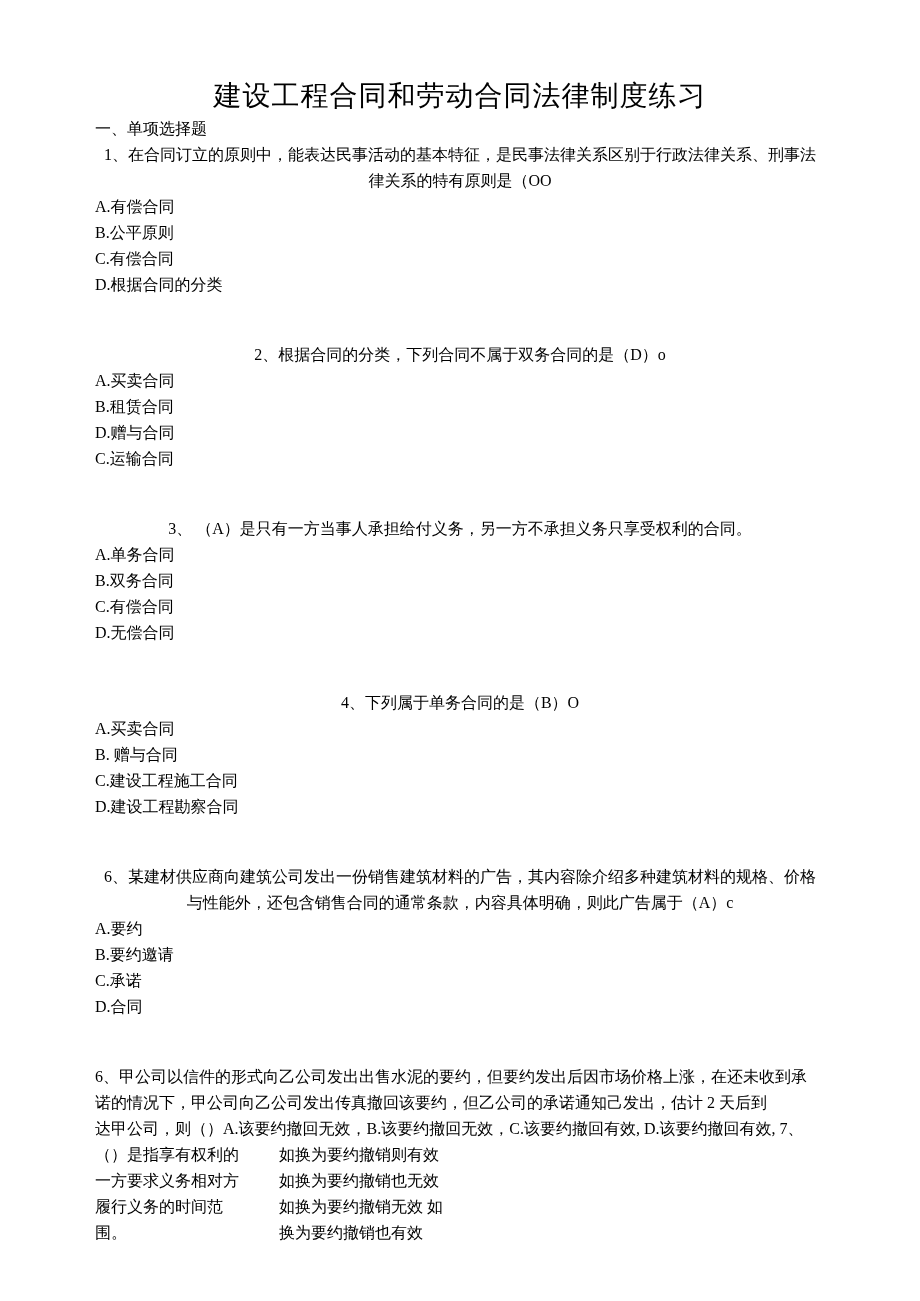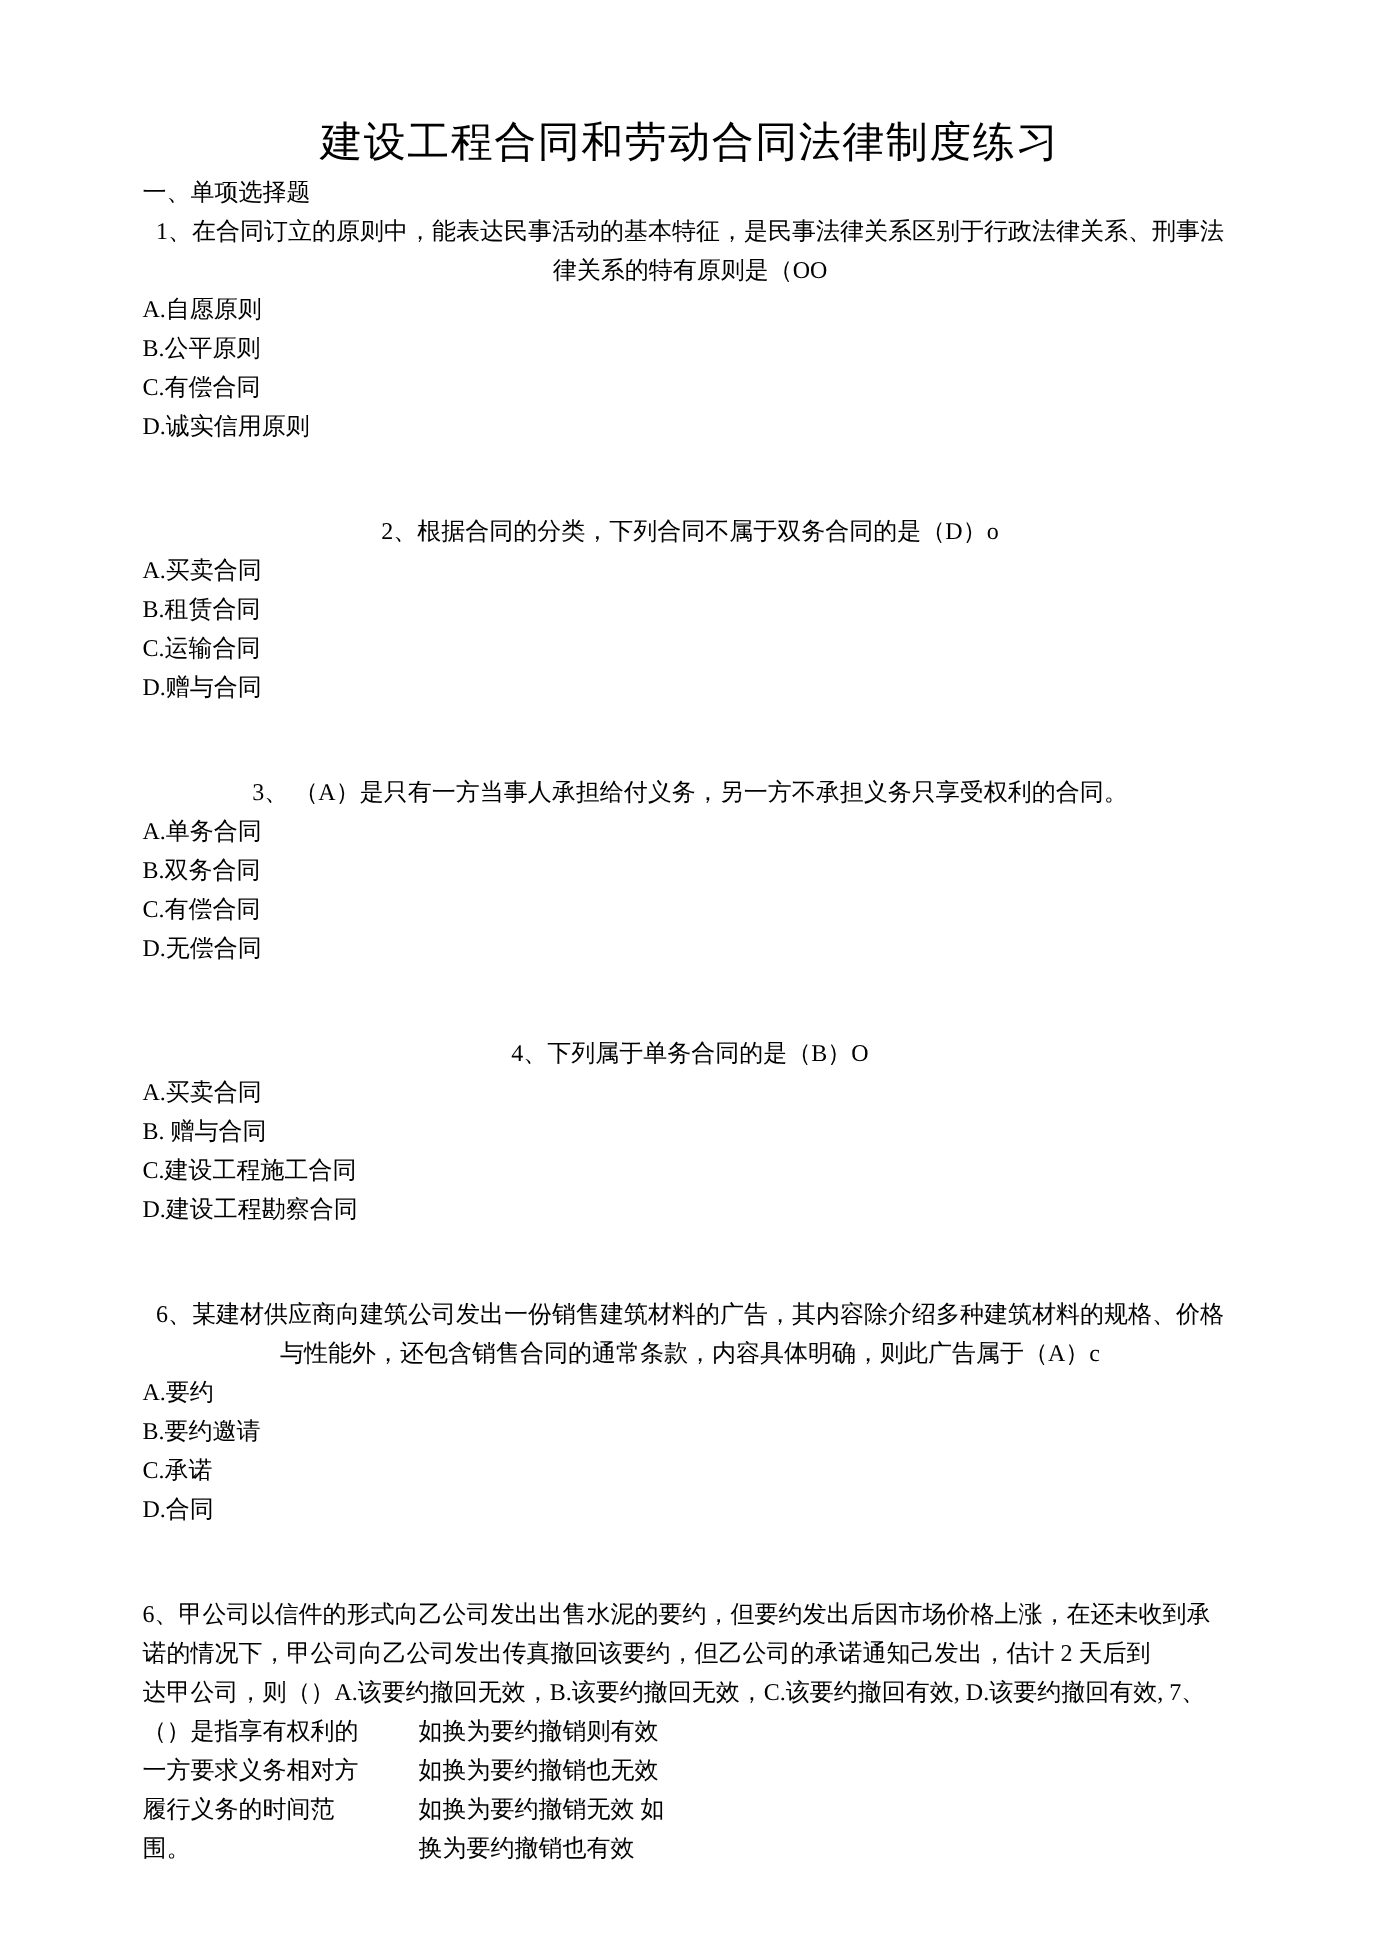--- a/index.html
+++ b/index.html
@@ -45,32 +45,32 @@
 </head>
 <body>
 
 <h1 class="title">建设工程合同和劳动合同法律制度练习</h1>
 
 <div class="section-header">一、单项选择题</div>
 
 <div class="question-block">
   <div class="q-text">1、在合同订立的原则中，能表达民事活动的基本特征，是民事法律关系区别于行政法律关系、刑事法</div>
   <div class="q-text">律关系的特有原则是（OO</div>
-  <div class="option">A.自愿原则</div>
+  <div class="option">A.有偿合同</div>
   <div class="option">B.公平原则</div>
   <div class="option">C.有偿合同</div>
-  <div class="option">D.诚实信用原则</div>
+  <div class="option">D.根据合同的分类</div>
 </div>
 
 <div class="question-block">
   <div class="q-text">2、根据合同的分类，下列合同不属于双务合同的是（D）o</div>
   <div class="option">A.买卖合同</div>
   <div class="option">B.租赁合同</div>
+  <div class="option">D.赠与合同</div>
   <div class="option">C.运输合同</div>
-  <div class="option">D.赠与合同</div>
 </div>
 
 <div class="question-block">
   <div class="q-text">3、 （A）是只有一方当事人承担给付义务，另一方不承担义务只享受权利的合同。</div>
   <div class="option">A.单务合同</div>
   <div class="option">B.双务合同</div>
   <div class="option">C.有偿合同</div>
   <div class="option">D.无偿合同</div>
 </div>
 

